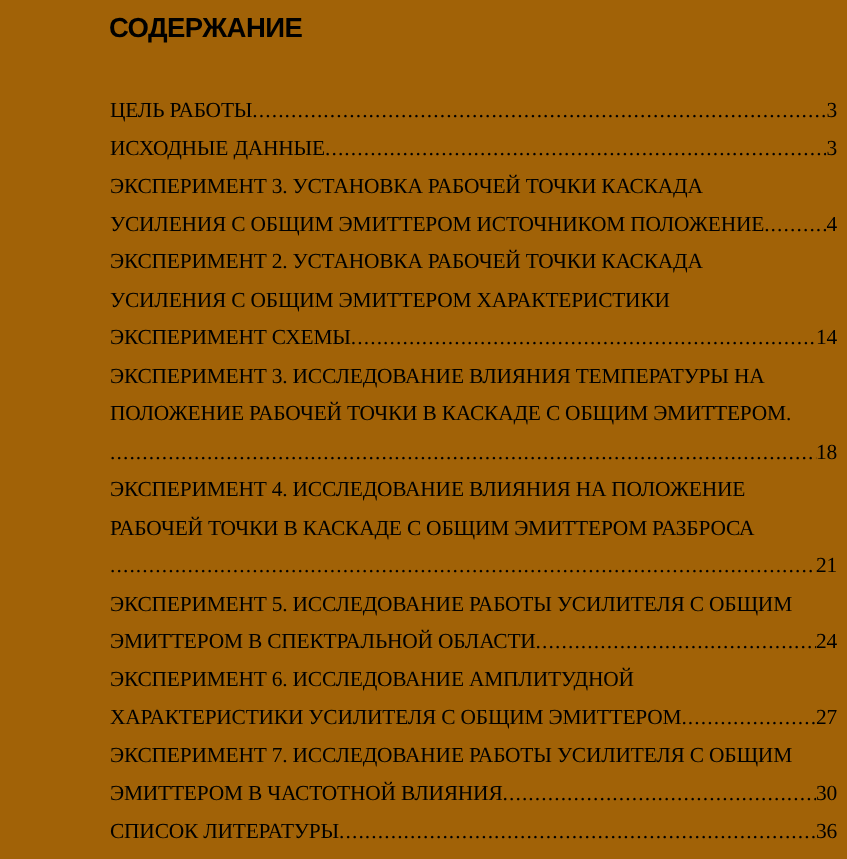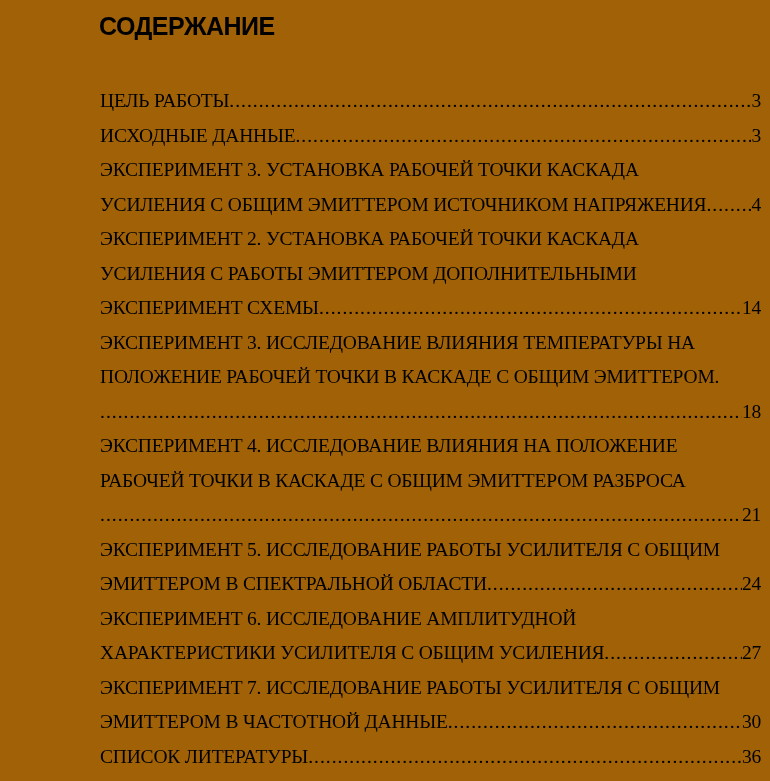--- a/index.html
+++ b/index.html
@@ -85,28 +85,28 @@
       <div class="toc-entry">
         <div class="toc-line toc-line-last">
           <span class="toc-entry-text">ИСХОДНЫЕ ДАННЫЕ</span>
           <span class="dot-leader">....................................................................................................................................................................................................................................................................</span>
           <span class="page-number">3</span>
         </div>
       </div>
       <div class="toc-entry">
         <div class="toc-line">ЭКСПЕРИМЕНТ 3. УСТАНОВКА РАБОЧЕЙ ТОЧКИ КАСКАДА</div>
         <div class="toc-line toc-line-last">
-          <span class="toc-entry-text">УСИЛЕНИЯ С ОБЩИМ ЭМИТТЕРОМ ИСТОЧНИКОМ НАПРЯЖЕНИЯ</span>
+          <span class="toc-entry-text">УСИЛЕНИЯ С ОБЩИМ ЭМИТТЕРОМ ИСТОЧНИКОМ ПОЛОЖЕНИЕ</span>
           <span class="dot-leader">....................................................................................................................................................................................................................................................................</span>
           <span class="page-number">4</span>
         </div>
       </div>
       <div class="toc-entry">
         <div class="toc-line">ЭКСПЕРИМЕНТ 2. УСТАНОВКА РАБОЧЕЙ ТОЧКИ КАСКАДА</div>
-        <div class="toc-line">УСИЛЕНИЯ С РАБОТЫ ЭМИТТЕРОМ ДОПОЛНИТЕЛЬНЫМИ</div>
+        <div class="toc-line">УСИЛЕНИЯ С ОБЩИМ ЭМИТТЕРОМ ХАРАКТЕРИСТИКИ</div>
         <div class="toc-line toc-line-last">
           <span class="toc-entry-text">ЭКСПЕРИМЕНТ СХЕМЫ</span>
           <span class="dot-leader">....................................................................................................................................................................................................................................................................</span>
           <span class="page-number">14</span>
         </div>
       </div>
       <div class="toc-entry">
         <div class="toc-line">ЭКСПЕРИМЕНТ 3. ИССЛЕДОВАНИЕ ВЛИЯНИЯ ТЕМПЕРАТУРЫ НА</div>
         <div class="toc-line">ПОЛОЖЕНИЕ РАБОЧЕЙ ТОЧКИ В КАСКАДЕ С ОБЩИМ ЭМИТТЕРОМ.</div>
         <div class="toc-line toc-line-last">
@@ -127,29 +127,29 @@
         <div class="toc-line">ЭКСПЕРИМЕНТ 5. ИССЛЕДОВАНИЕ РАБОТЫ УСИЛИТЕЛЯ С ОБЩИМ</div>
         <div class="toc-line toc-line-last">
           <span class="toc-entry-text">ЭМИТТЕРОМ В СПЕКТРАЛЬНОЙ ОБЛАСТИ</span>
           <span class="dot-leader">....................................................................................................................................................................................................................................................................</span>
           <span class="page-number">24</span>
         </div>
       </div>
       <div class="toc-entry">
         <div class="toc-line">ЭКСПЕРИМЕНТ 6. ИССЛЕДОВАНИЕ АМПЛИТУДНОЙ</div>
         <div class="toc-line toc-line-last">
-          <span class="toc-entry-text">ХАРАКТЕРИСТИКИ УСИЛИТЕЛЯ С ОБЩИМ УСИЛЕНИЯ</span>
+          <span class="toc-entry-text">ХАРАКТЕРИСТИКИ УСИЛИТЕЛЯ С ОБЩИМ ЭМИТТЕРОМ</span>
           <span class="dot-leader">....................................................................................................................................................................................................................................................................</span>
           <span class="page-number">27</span>
         </div>
       </div>
       <div class="toc-entry">
         <div class="toc-line">ЭКСПЕРИМЕНТ 7. ИССЛЕДОВАНИЕ РАБОТЫ УСИЛИТЕЛЯ С ОБЩИМ</div>
         <div class="toc-line toc-line-last">
-          <span class="toc-entry-text">ЭМИТТЕРОМ В ЧАСТОТНОЙ ДАННЫЕ</span>
+          <span class="toc-entry-text">ЭМИТТЕРОМ В ЧАСТОТНОЙ ВЛИЯНИЯ</span>
           <span class="dot-leader">....................................................................................................................................................................................................................................................................</span>
           <span class="page-number">30</span>
         </div>
       </div>
       <div class="toc-entry">
         <div class="toc-line toc-line-last">
           <span class="toc-entry-text">СПИСОК ЛИТЕРАТУРЫ</span>
           <span class="dot-leader">....................................................................................................................................................................................................................................................................</span>
           <span class="page-number">36</span>
         </div>

